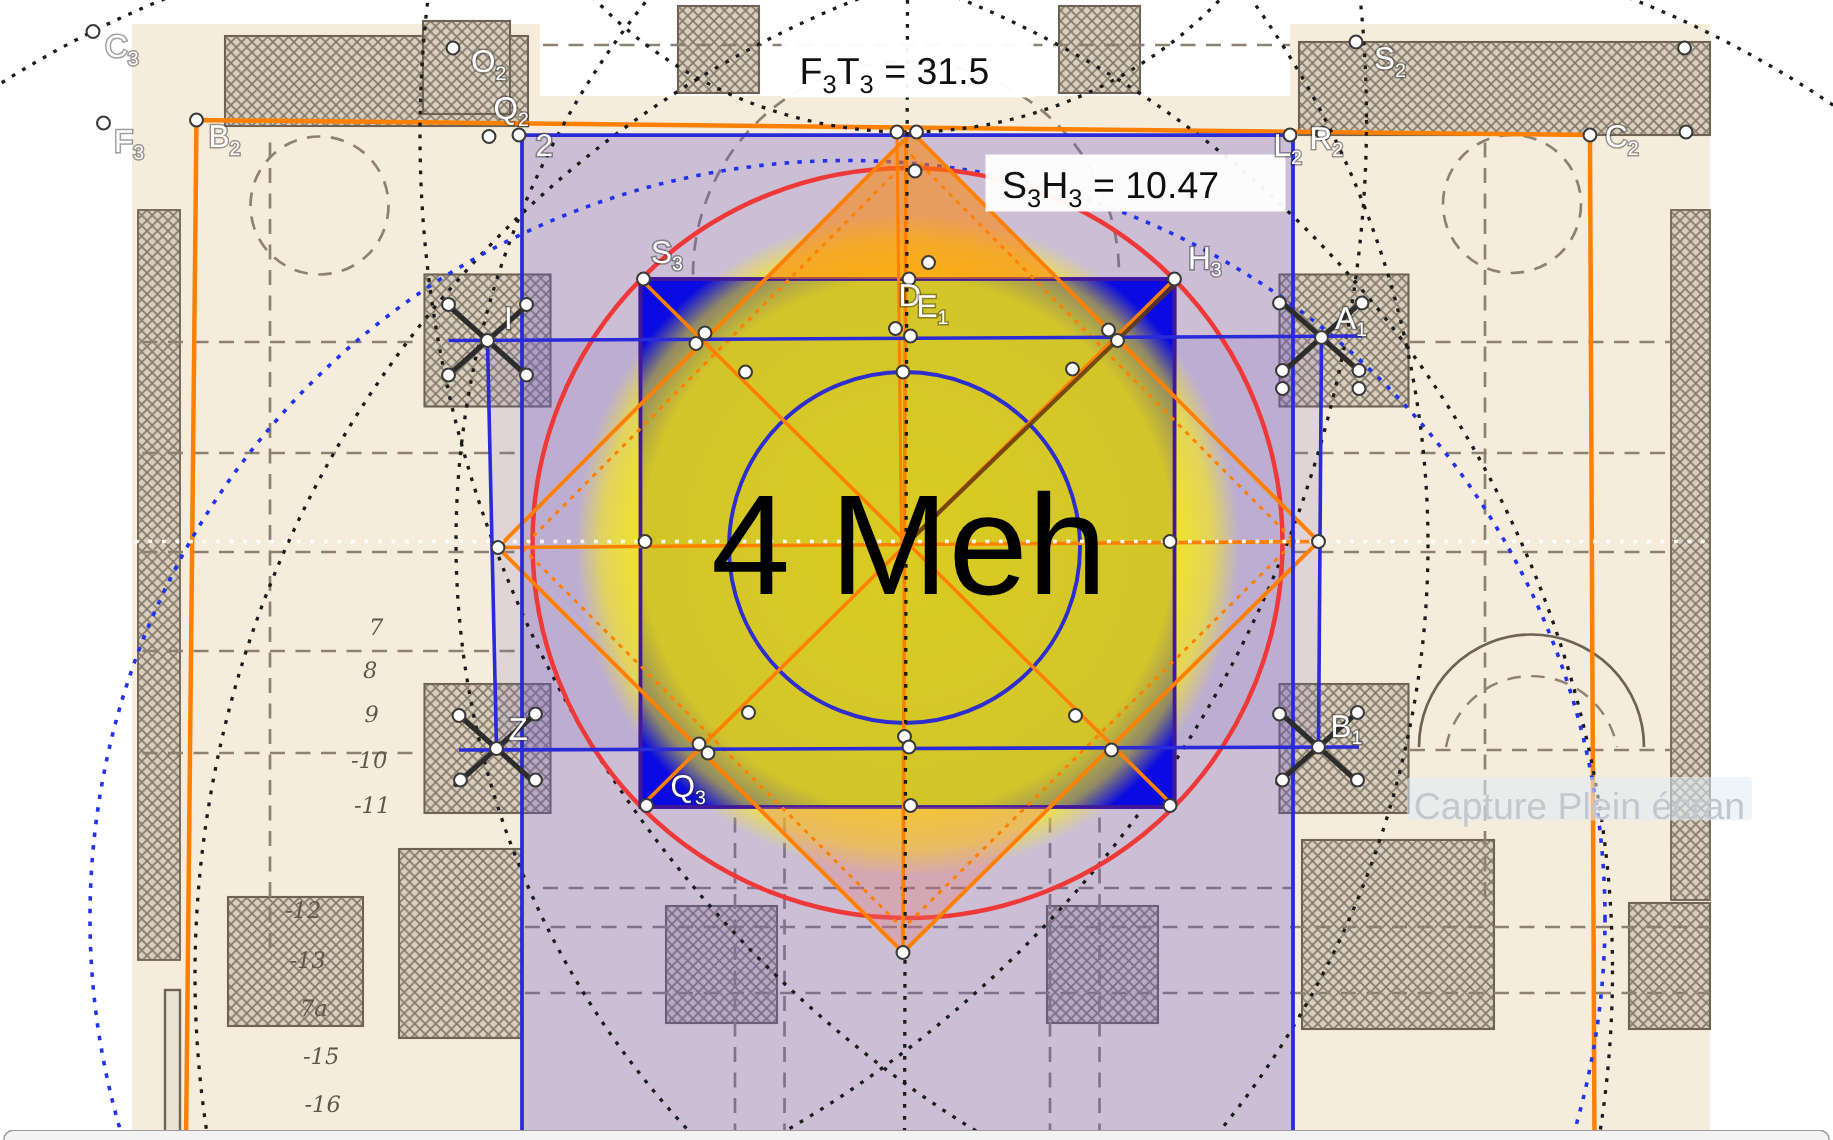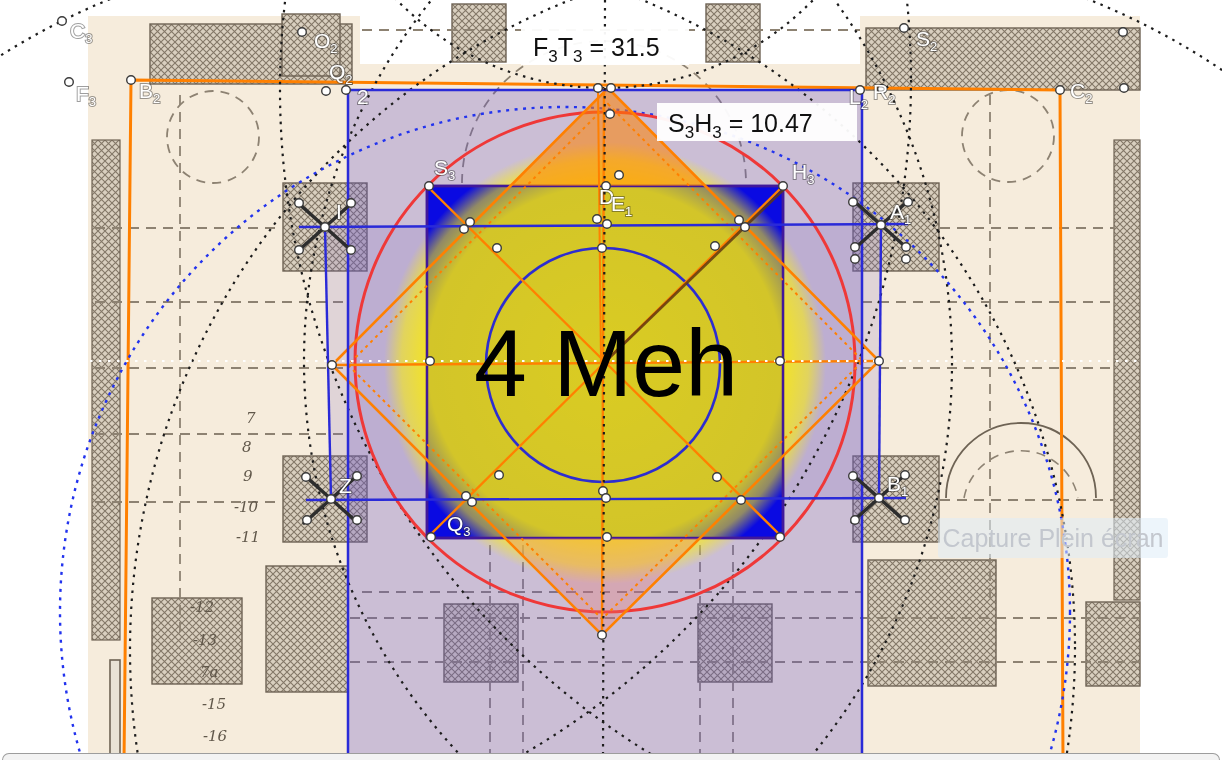--- a/index.html
+++ b/index.html
@@ -6,21 +6,21 @@
   .stage{position:relative;width:1222px;height:760px;overflow:hidden;background:#ffffff;
          font-family:"Liberation Sans",sans-serif;}
   .stage svg{position:absolute;left:0;top:0;}
   .dot{fill:#ffffff;stroke:#3a3a3a;stroke-width:1.4;}
   .cross{stroke:#2d2d2d;stroke-width:3.4;stroke-linecap:round;}
   .ptlabel{fill:#ffffff;font-size:21px;paint-order:stroke;stroke:rgba(40,40,40,0.45);stroke-width:2px;
            font-family:"Liberation Sans",sans-serif;}
   .meas{fill:#101010;font-size:25px;font-family:"Liberation Sans",sans-serif;}
   .plannum{fill:#60574a;font-size:15px;font-style:italic;font-family:"DejaVu Serif",serif;}
   .center-text{fill:#000;font-size:95px;text-anchor:middle;font-family:"Liberation Sans",sans-serif;}
-  .capture-overlay{position:absolute;left:938px;top:518px;width:230px;height:40px;
+  .capture-overlay{position:absolute;left:938px;top:518px;width:230px;height:29px;
       background:rgba(222,236,248,0.55);color:#c3c7ce;font-size:25px;line-height:40px;
       text-align:center;border-radius:3px;}
   .bottom-bar{position:absolute;left:2px;top:753px;width:1216px;height:7px;background:#f3f3f3;
       border:1px solid #9d9d9d;border-bottom:none;border-radius:7px 7px 0 0;}
 </style>
 </head>
 <body>
 
 <div class="stage">
   <svg id="scene" width="1222" height="760" viewBox="0 0 1222 760">

